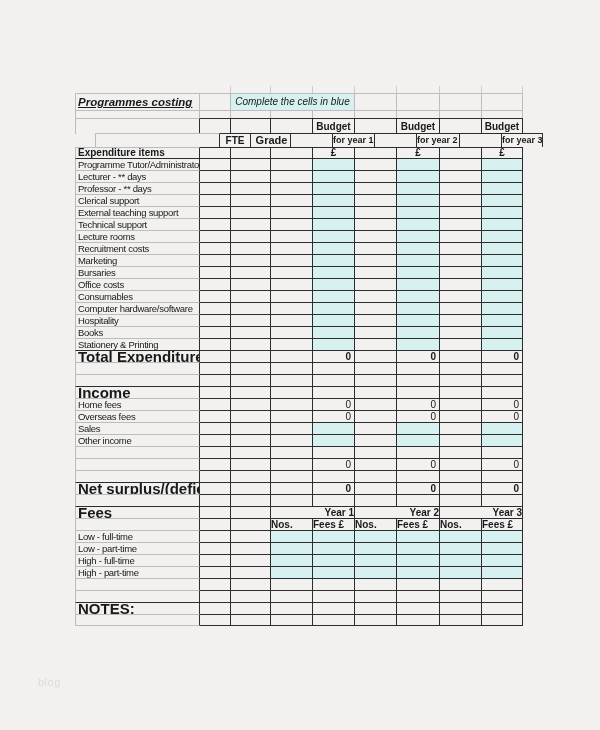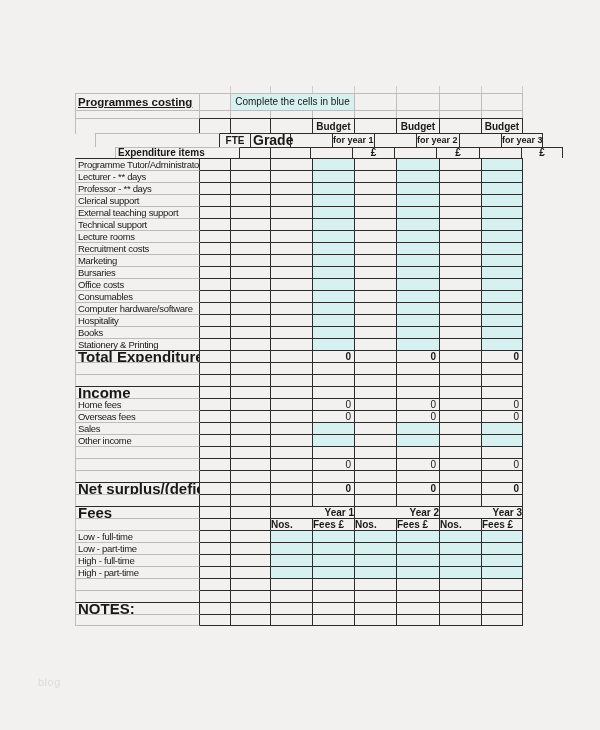--- a/index.html
+++ b/index.html
@@ -23,34 +23,34 @@
   .dr{border-right-color:#2d2c2c;}
   .sep{border-top-color:#2d2c2c !important;}
   .blue{background:#d7f1f1;}
   .tick{border-right:1px solid #cccccc;}
   .nob{border:none;}
   .lastL{border-bottom:1px solid #bdbcbc;}
   .lastD{border-bottom:1px solid #2d2c2c;}
 
   
   .r-strip{height:7px;}
-  .r-title{height:17px;}
+  .r-title{height:17px;font-style:italic;}
   .r-b{height:8px;}
   .r-c{height:15px;}
   .r-d{height:14px;padding-left:20px;}
-  .r-e{height:11px;margin-left:40px;}
+  .r-e{height:11px;}
   .r-body{height:12px;}
 
   
   .title-text{font-size:11.5px;font-weight:bold;text-decoration:underline;line-height:16px;padding-left:2px;white-space:nowrap;}
   .instr{font-size:10px;text-align:center;line-height:16px;white-space:nowrap;overflow:hidden;}
   .hdr-budget{font-size:10px;font-weight:bold;text-align:center;line-height:15px;}
   .hdr-year{font-size:9px;font-weight:bold;line-height:13px;white-space:nowrap;overflow:hidden;}
   .hdr-fte{font-size:10px;font-weight:bold;text-align:center;line-height:13px;}
-  .hdr-grade{font-size:14px;font-weight:bold;padding-left:2px;line-height:13px;text-align:center;}
+  .hdr-grade{font-size:11px;font-weight:bold;padding-left:2px;line-height:13px;text-align:center;}
   .hdr-cur{font-size:10px;font-weight:bold;text-align:center;line-height:10px;}
   .hdr-exp{font-size:10px;font-weight:bold;padding-left:2px;line-height:10px;white-space:nowrap;}
   .lbl-text{font-size:9.5px;letter-spacing:-0.3px;line-height:11.5px;padding-left:2px;white-space:nowrap;overflow:hidden;}
   .bold{font-weight:bold;font-size:15px;letter-spacing:0;}
   .num{font-size:10px;text-align:right;padding-right:3px;line-height:11.5px;}
   .numb{font-weight:bold;}
   .yearhdr{font-size:10px;font-weight:bold;text-align:right;line-height:11.5px;}
   .colhdr{font-size:10px;font-weight:bold;padding-right:3px;line-height:11.5px;white-space:nowrap;}
   .span3{grid-column:span 3;}
   .span2{grid-column:span 2;}

